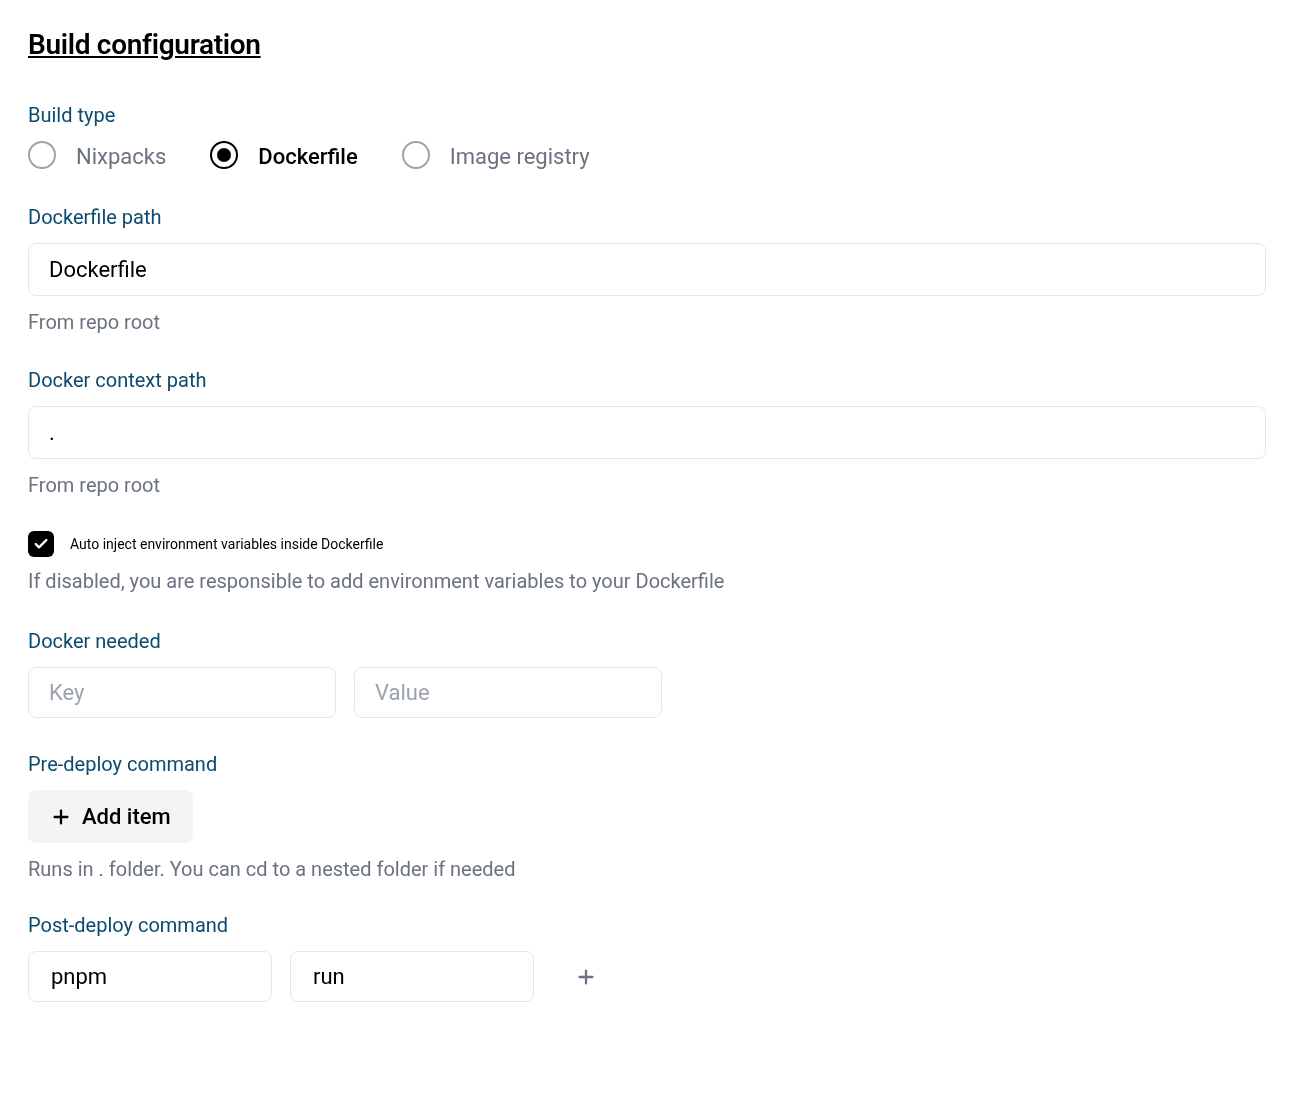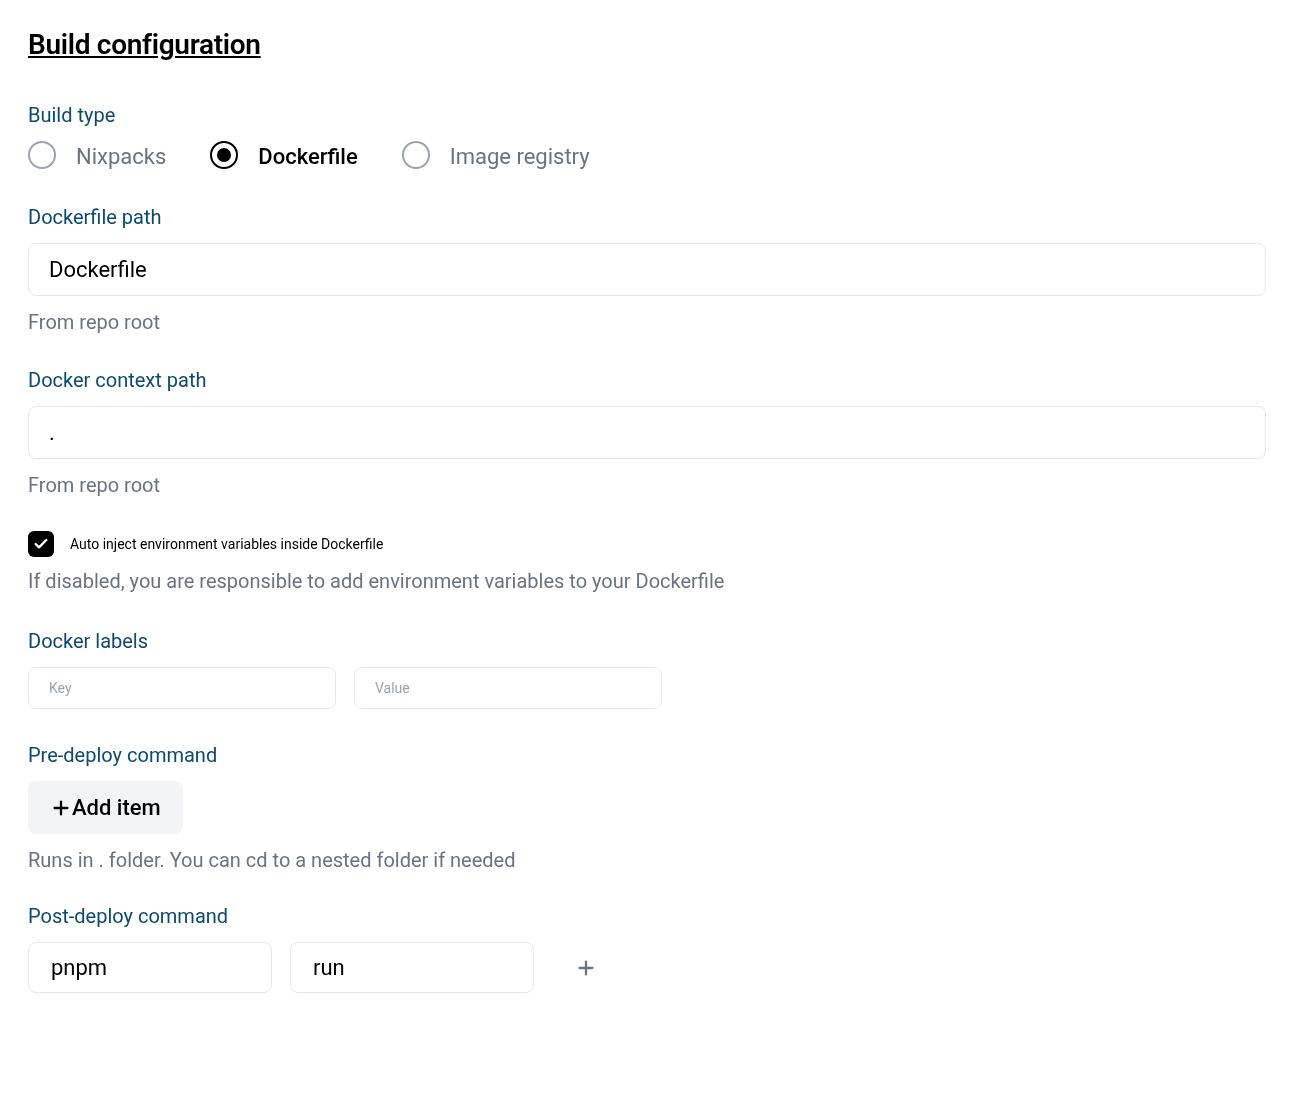--- a/index.html
+++ b/index.html
@@ -117,34 +117,35 @@
       color: #6b7280;
       margin-bottom: 36px;
     }
     .kv-row {
       display: flex;
       gap: 18px;
       margin-bottom: 34px;
     }
     .kv-input {
       width: 308px;
-      font-size: 14px;
+      font-size: 22px;
       padding: 12px 20px;
       border: 1px solid #e5e7eb;
       border-radius: 8px;
       background: #fff;
       color: #000;
       font-family: inherit;
     }
     .kv-input::placeholder {
       color: #9ca3af;
     }
     .add-button {
       display: inline-flex;
       align-items: center;
+      gap: 10px;
       background: #f3f4f6;
       border: none;
       border-radius: 8px;
       padding: 14px 22px;
       font-size: 22px;
       font-weight: 500;
       color: #000;
       cursor: pointer;
       font-family: inherit;
     }
@@ -227,21 +228,21 @@
 <div class="checkbox-row">
   <div class="checkbox">
     <svg viewBox="0 0 24 24" fill="none" stroke="#fff" stroke-width="3.5" stroke-linecap="round" stroke-linejoin="round">
       <polyline points="20 6 9 17 4 12"></polyline>
     </svg>
   </div>
   <span class="checkbox-label">Auto inject environment variables inside Dockerfile</span>
 </div>
 <div class="checkbox-helper">If disabled, you are responsible to add environment variables to your Dockerfile</div>
 
-<div class="field-label">Docker labels</div>
+<div class="field-label">Docker needed</div>
 <div class="kv-row">
   <input type="text" class="kv-input" placeholder="Key" style="">
   <input type="text" class="kv-input" placeholder="Value" style="">
 </div>
 
 <div class="field-label">Pre-deploy command</div>
 <button class="add-button">
   <svg viewBox="0 0 24 24" fill="none" stroke="#000" stroke-width="2.5" stroke-linecap="round">
     <line x1="12" y1="5" x2="12" y2="19"></line>
     <line x1="5" y1="12" x2="19" y2="12"></line>

